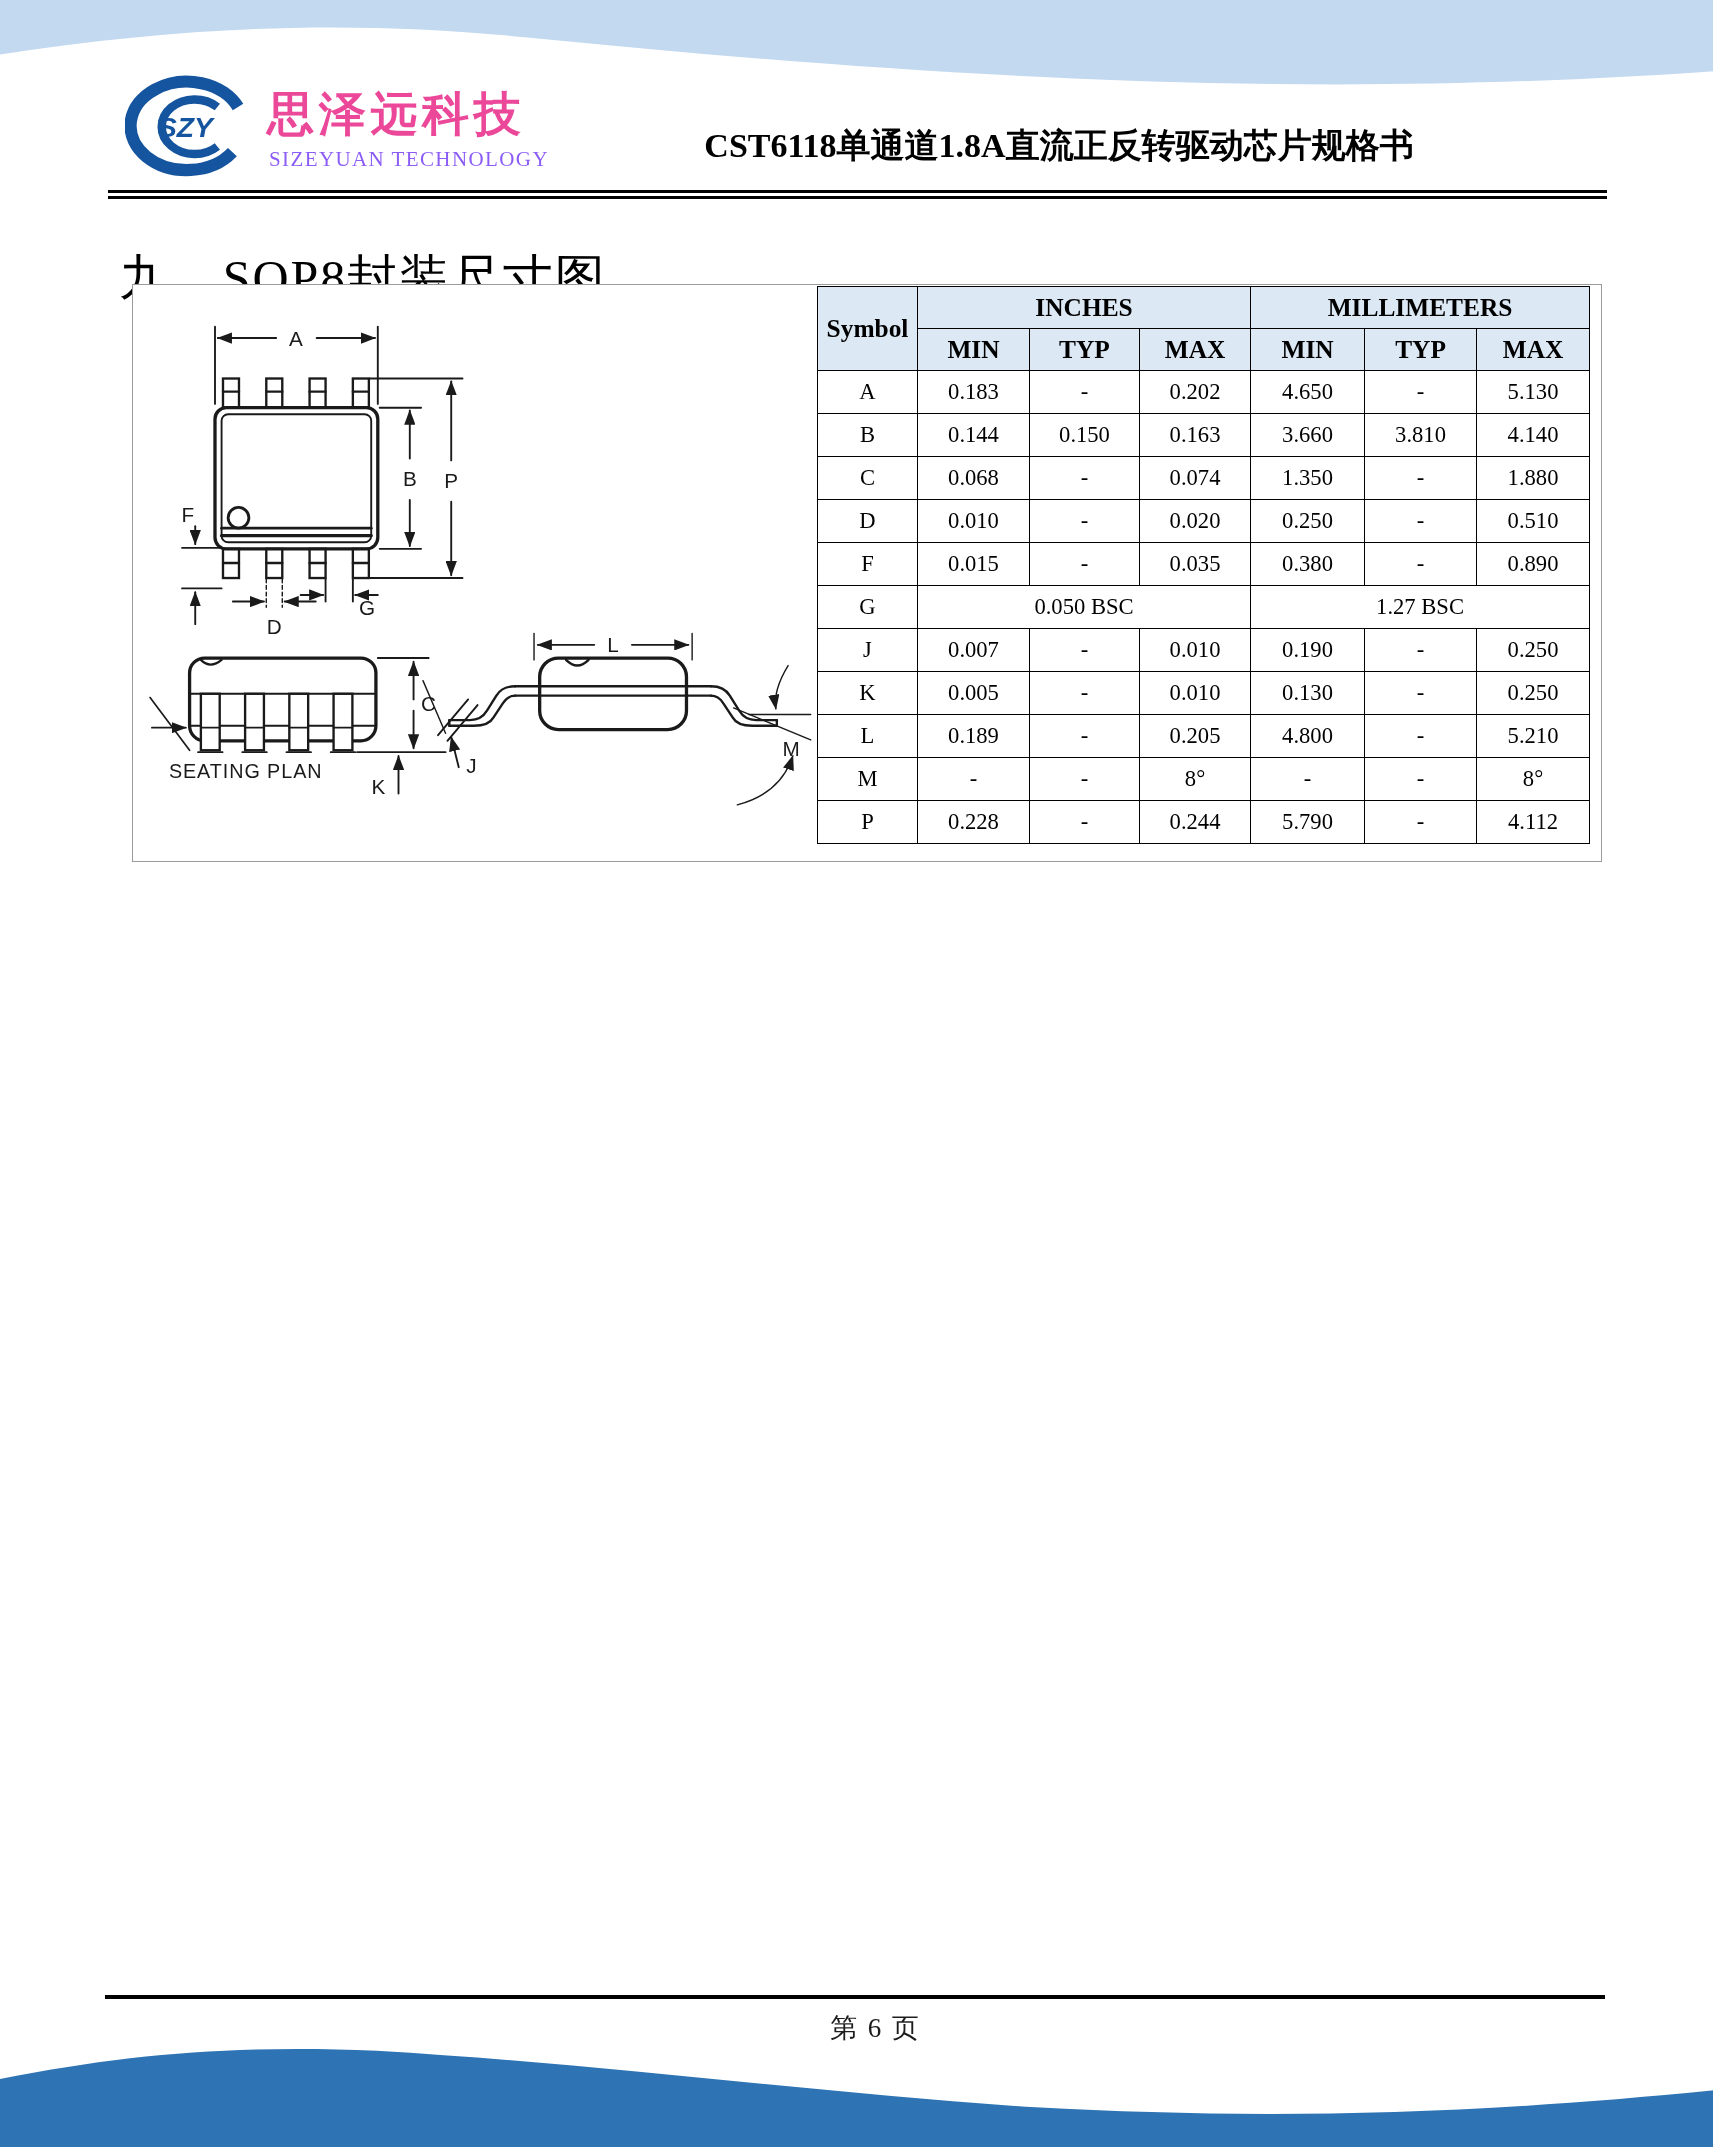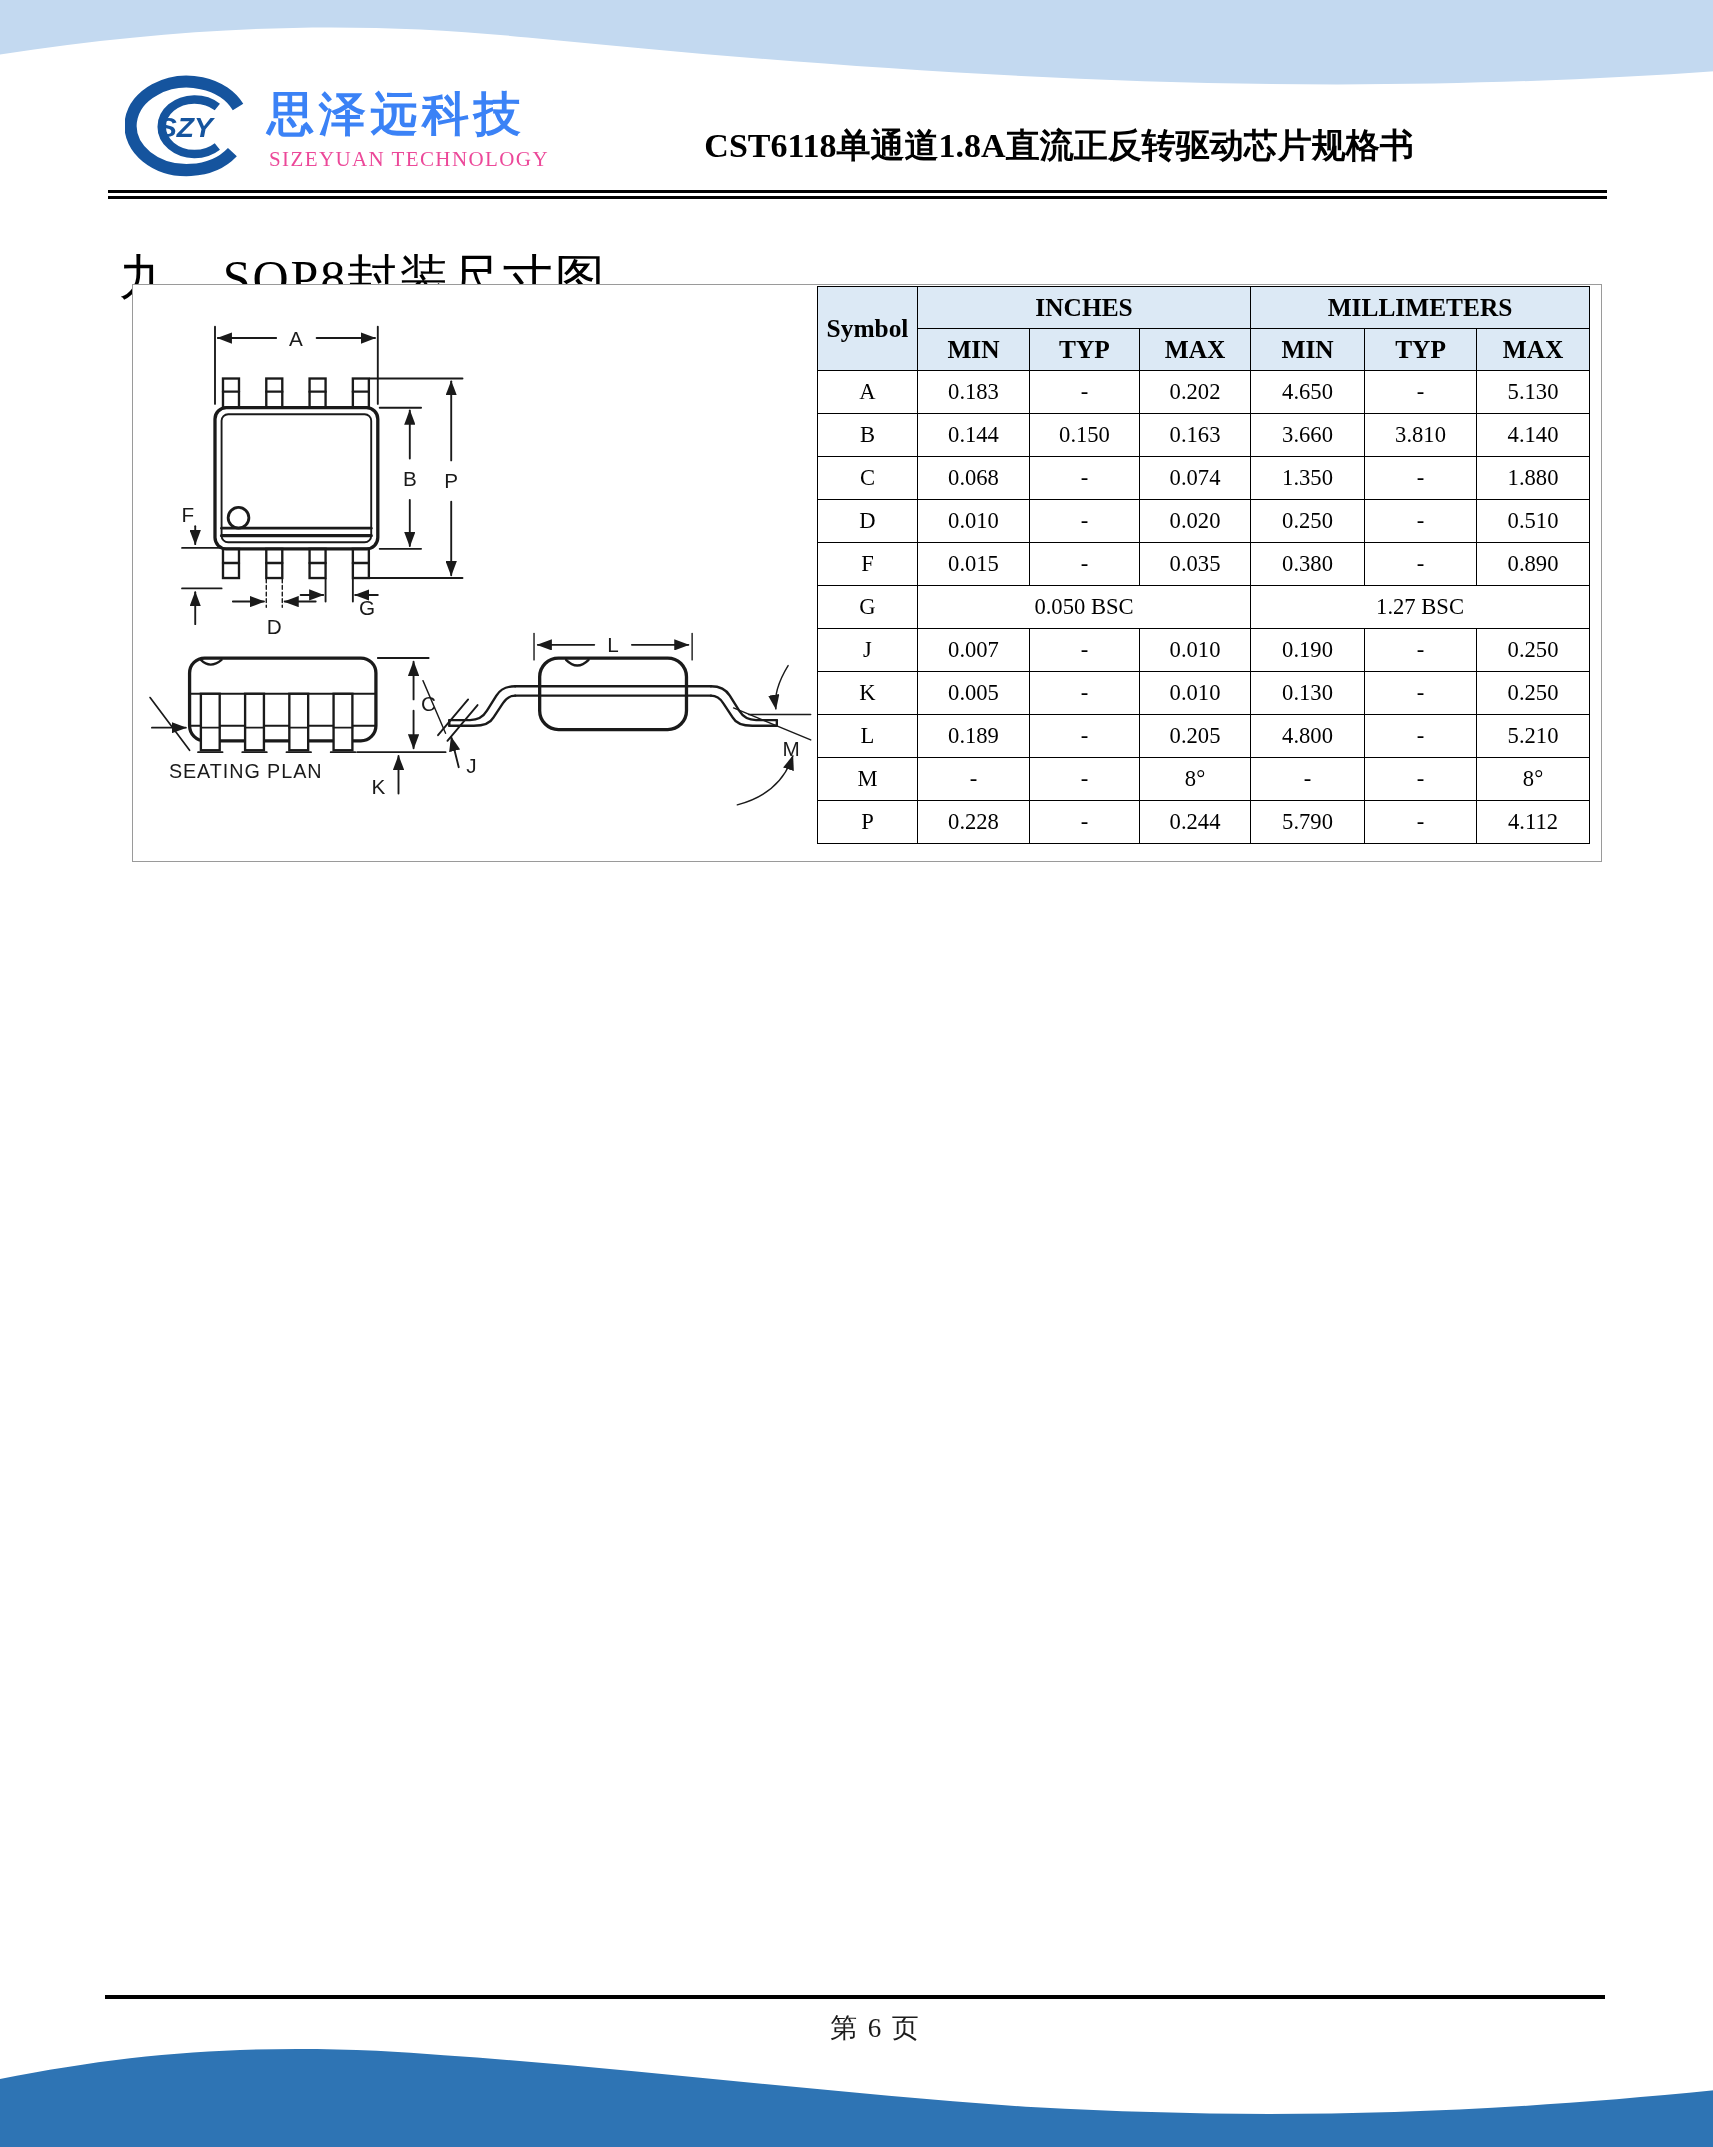--- a/index.html
+++ b/index.html
@@ -5,23 +5,23 @@
   html,body{margin:0;padding:0;}
   body{
     width:1714px;height:2148px;position:relative;overflow:hidden;
     background:#ffffff;font-family:"Liberation Serif",serif;color:#000;
   }
   .abs{position:absolute;}
   
   .top-wave{left:0;top:0;width:1714px;height:105px;}
   .logo-swirl{left:125px;top:75px;width:132px;height:111px;}
   .logo-cn{left:267px;top:90px;font-family:"Liberation Sans",sans-serif;
-    font-weight:bold;font-size:47px;letter-spacing:4.7px;color:#3b82f6;line-height:1;}
+    font-weight:bold;font-size:47px;letter-spacing:4.7px;color:#ec4899;line-height:1;}
   .logo-en{left:269px;top:147px;font-family:"Liberation Serif",serif;
-    font-size:21px;letter-spacing:1.4px;color:#ec4899;line-height:1.2;}
+    font-size:21px;letter-spacing:1.4px;color:#8b5cf6;line-height:1.2;}
   .doc-title{left:508px;top:126px;width:1102px;text-align:center;white-space:nowrap;
     font-weight:bold;font-size:34px;line-height:1.2;}
   .rule-double{left:108px;top:190px;width:1499px;height:2.8px;
     border-top:3.8px solid #000;border-bottom:3.8px solid #000;}
   .section-title{left:119px;top:215px;font-weight:normal;font-size:50px;letter-spacing:1.9px;margin-top:30px;}
   
   .figure-box{left:132px;top:284px;width:1470px;height:578px;
     border:1.9px solid #9a9a9a;box-sizing:border-box;background:#fff;}
   .pkg-svg{left:1.9px;top:0px;width:687px;height:571px;}
   .pkg-svg text{fill:#1a1a1a;stroke:none;font-family:"Liberation Sans",sans-serif;font-size:22px;}

